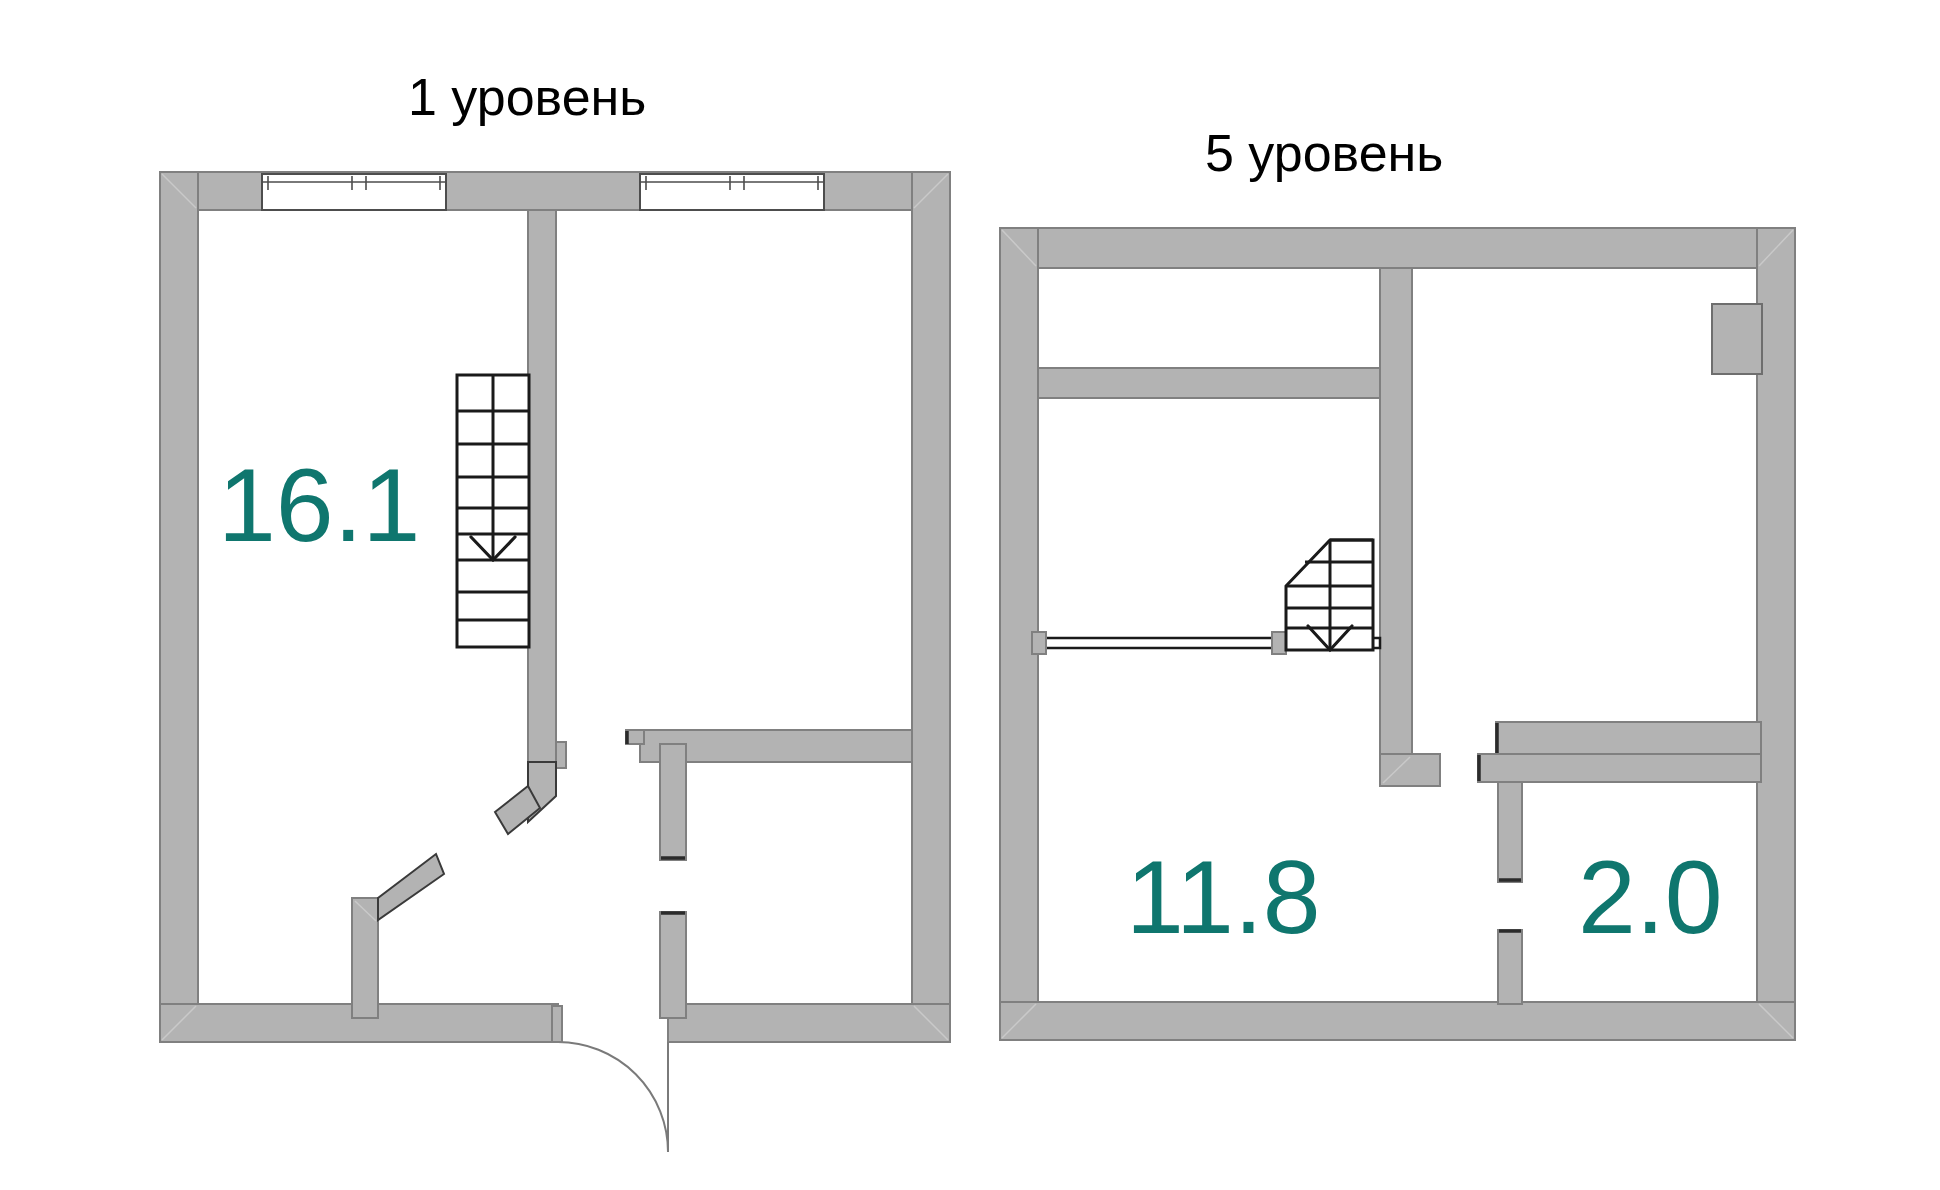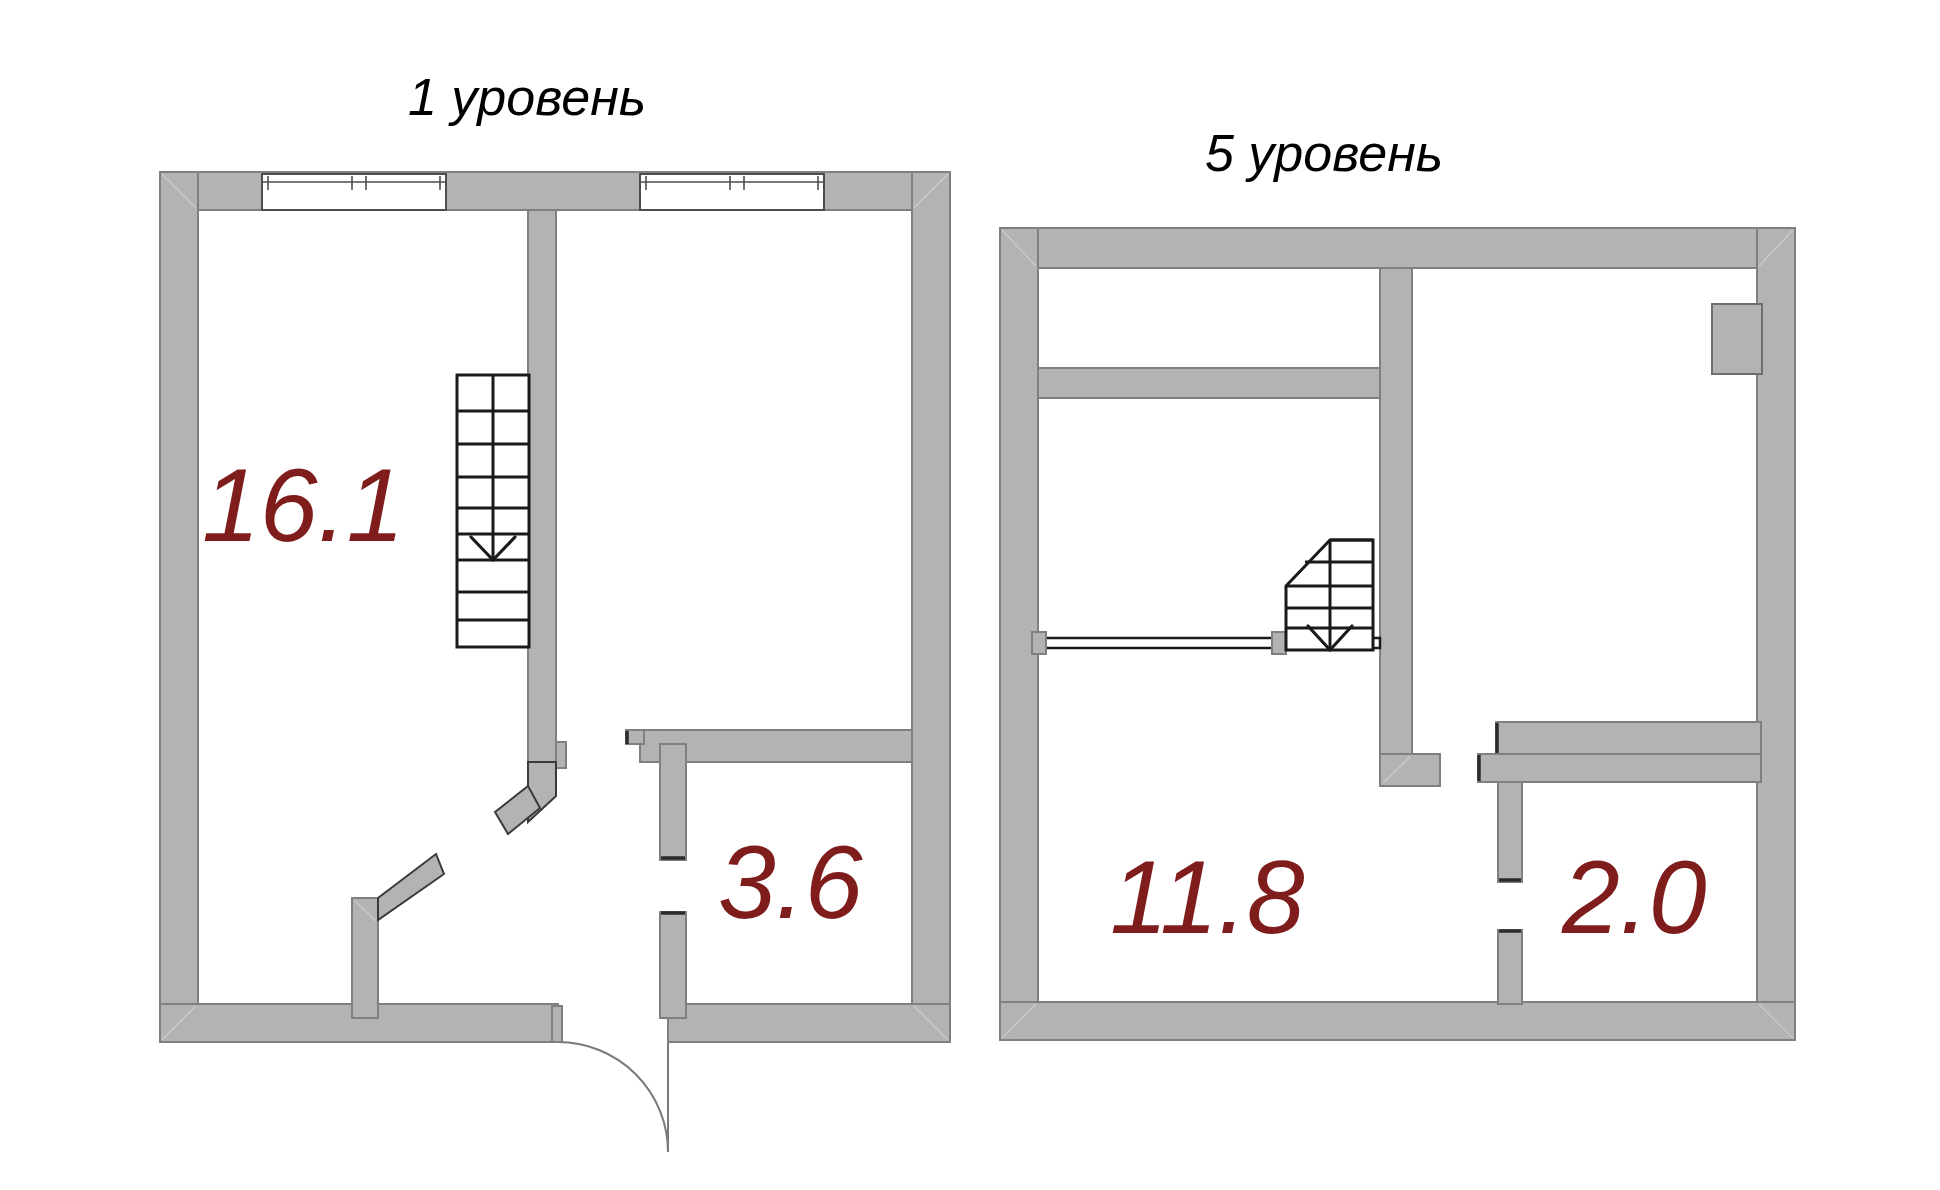--- a/index.html
+++ b/index.html
@@ -13,42 +13,42 @@
     height: 1190px;
     font-family: "Liberation Sans", sans-serif;
     overflow: hidden;
     position: relative;
   }
   #plan-root {
     position: absolute;
     left: 0; top: 0;
     width: 1940px;
     height: 1190px;
-    font-style: italic;
   }
   .level-title {
     position: absolute;
     font-family: "Liberation Sans", sans-serif;
     font-size: 52px;
     font-weight: 400;
     color: #000000;
     white-space: nowrap;
     letter-spacing: 0px;
   }
   #title-level-1 { left: 408px; top: 67px; }
   #title-level-2 { left: 1205px; top: 123px; }
 
   .area-label {
     position: absolute;
     font-family: "Liberation Sans", sans-serif;
     font-size: 104px;
     font-weight: 400;
-    color: #7f1d1d;
+    color: #0f766e;
     white-space: nowrap;
     line-height: 1;
+    margin-left: 16px;
   }
   #area-16-1 { left: 202px; top: 453px; }
   #area-13-4 { left: 612px; top: 453px; }
   #area-4-6  { left: 458px; top: 855px; }
   #area-3-6  { left: 718px; top: 830px; }
   #area-11-8 { left: 1110px; top: 845px; text-align: right; }
   #area-4-0  { left: 1562px; top: 845px; }
 
   svg.plan-svg {
     position: absolute;
@@ -233,19 +233,18 @@
   </svg>
 
   <div class="level-title" id="title-level-1">1 уровень</div>
 
   <div class="level-title" id="title-level-2">5 уровень</div>
 
   <div class="area-label" id="area-16-1">16.1</div>
 
 
 
-  <div class="area-label" id="area-3-6">3.6</div>
 
   <div class="area-label" id="area-11-8">11.8</div>
 
   <div class="area-label" id="area-4-0">2.0</div>
 
 </div>
 
 </body></html>

